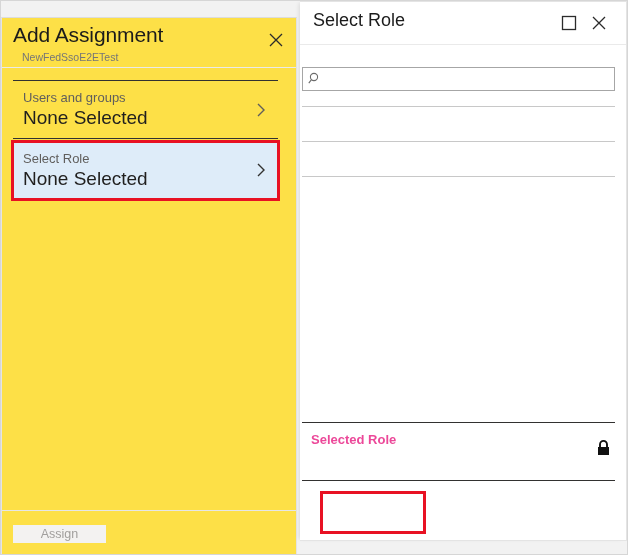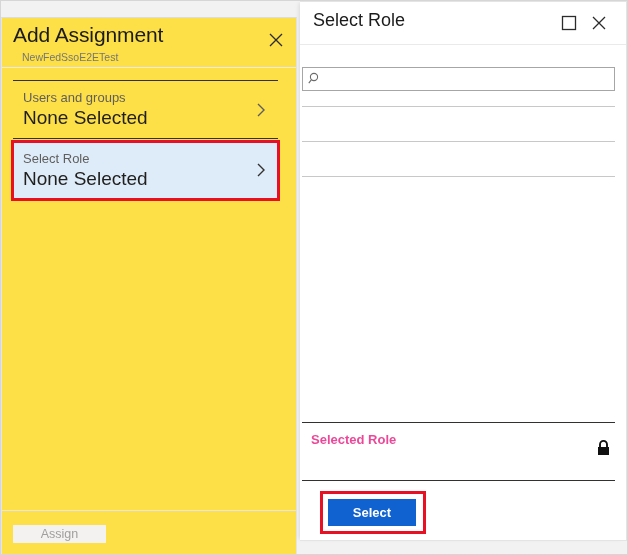--- a/index.html
+++ b/index.html
@@ -391,18 +391,17 @@
     <div class="selected-rule-top"></div>
     <div class="selected-role-label">Selected Role</div>
     <span class="lock-icon">
       <svg width="17" height="18" viewBox="0 0 17 18">
         <path d="M5 8 V5.4 A3.5 3.5 0 0 1 12 5.4 V8" stroke="#111111" stroke-width="1.9" fill="none"></path>
         <rect x="3" y="8" width="11" height="8" fill="#111111"></rect>
       </svg>
     </span>
     <div class="selected-rule-bottom"></div>
 
-    <button class="select-button">Select</button>
     <div class="select-highlight-box"></div>
   </div>
 
   <div class="outer-frame"></div>
 </div>
 
 </body></html>

